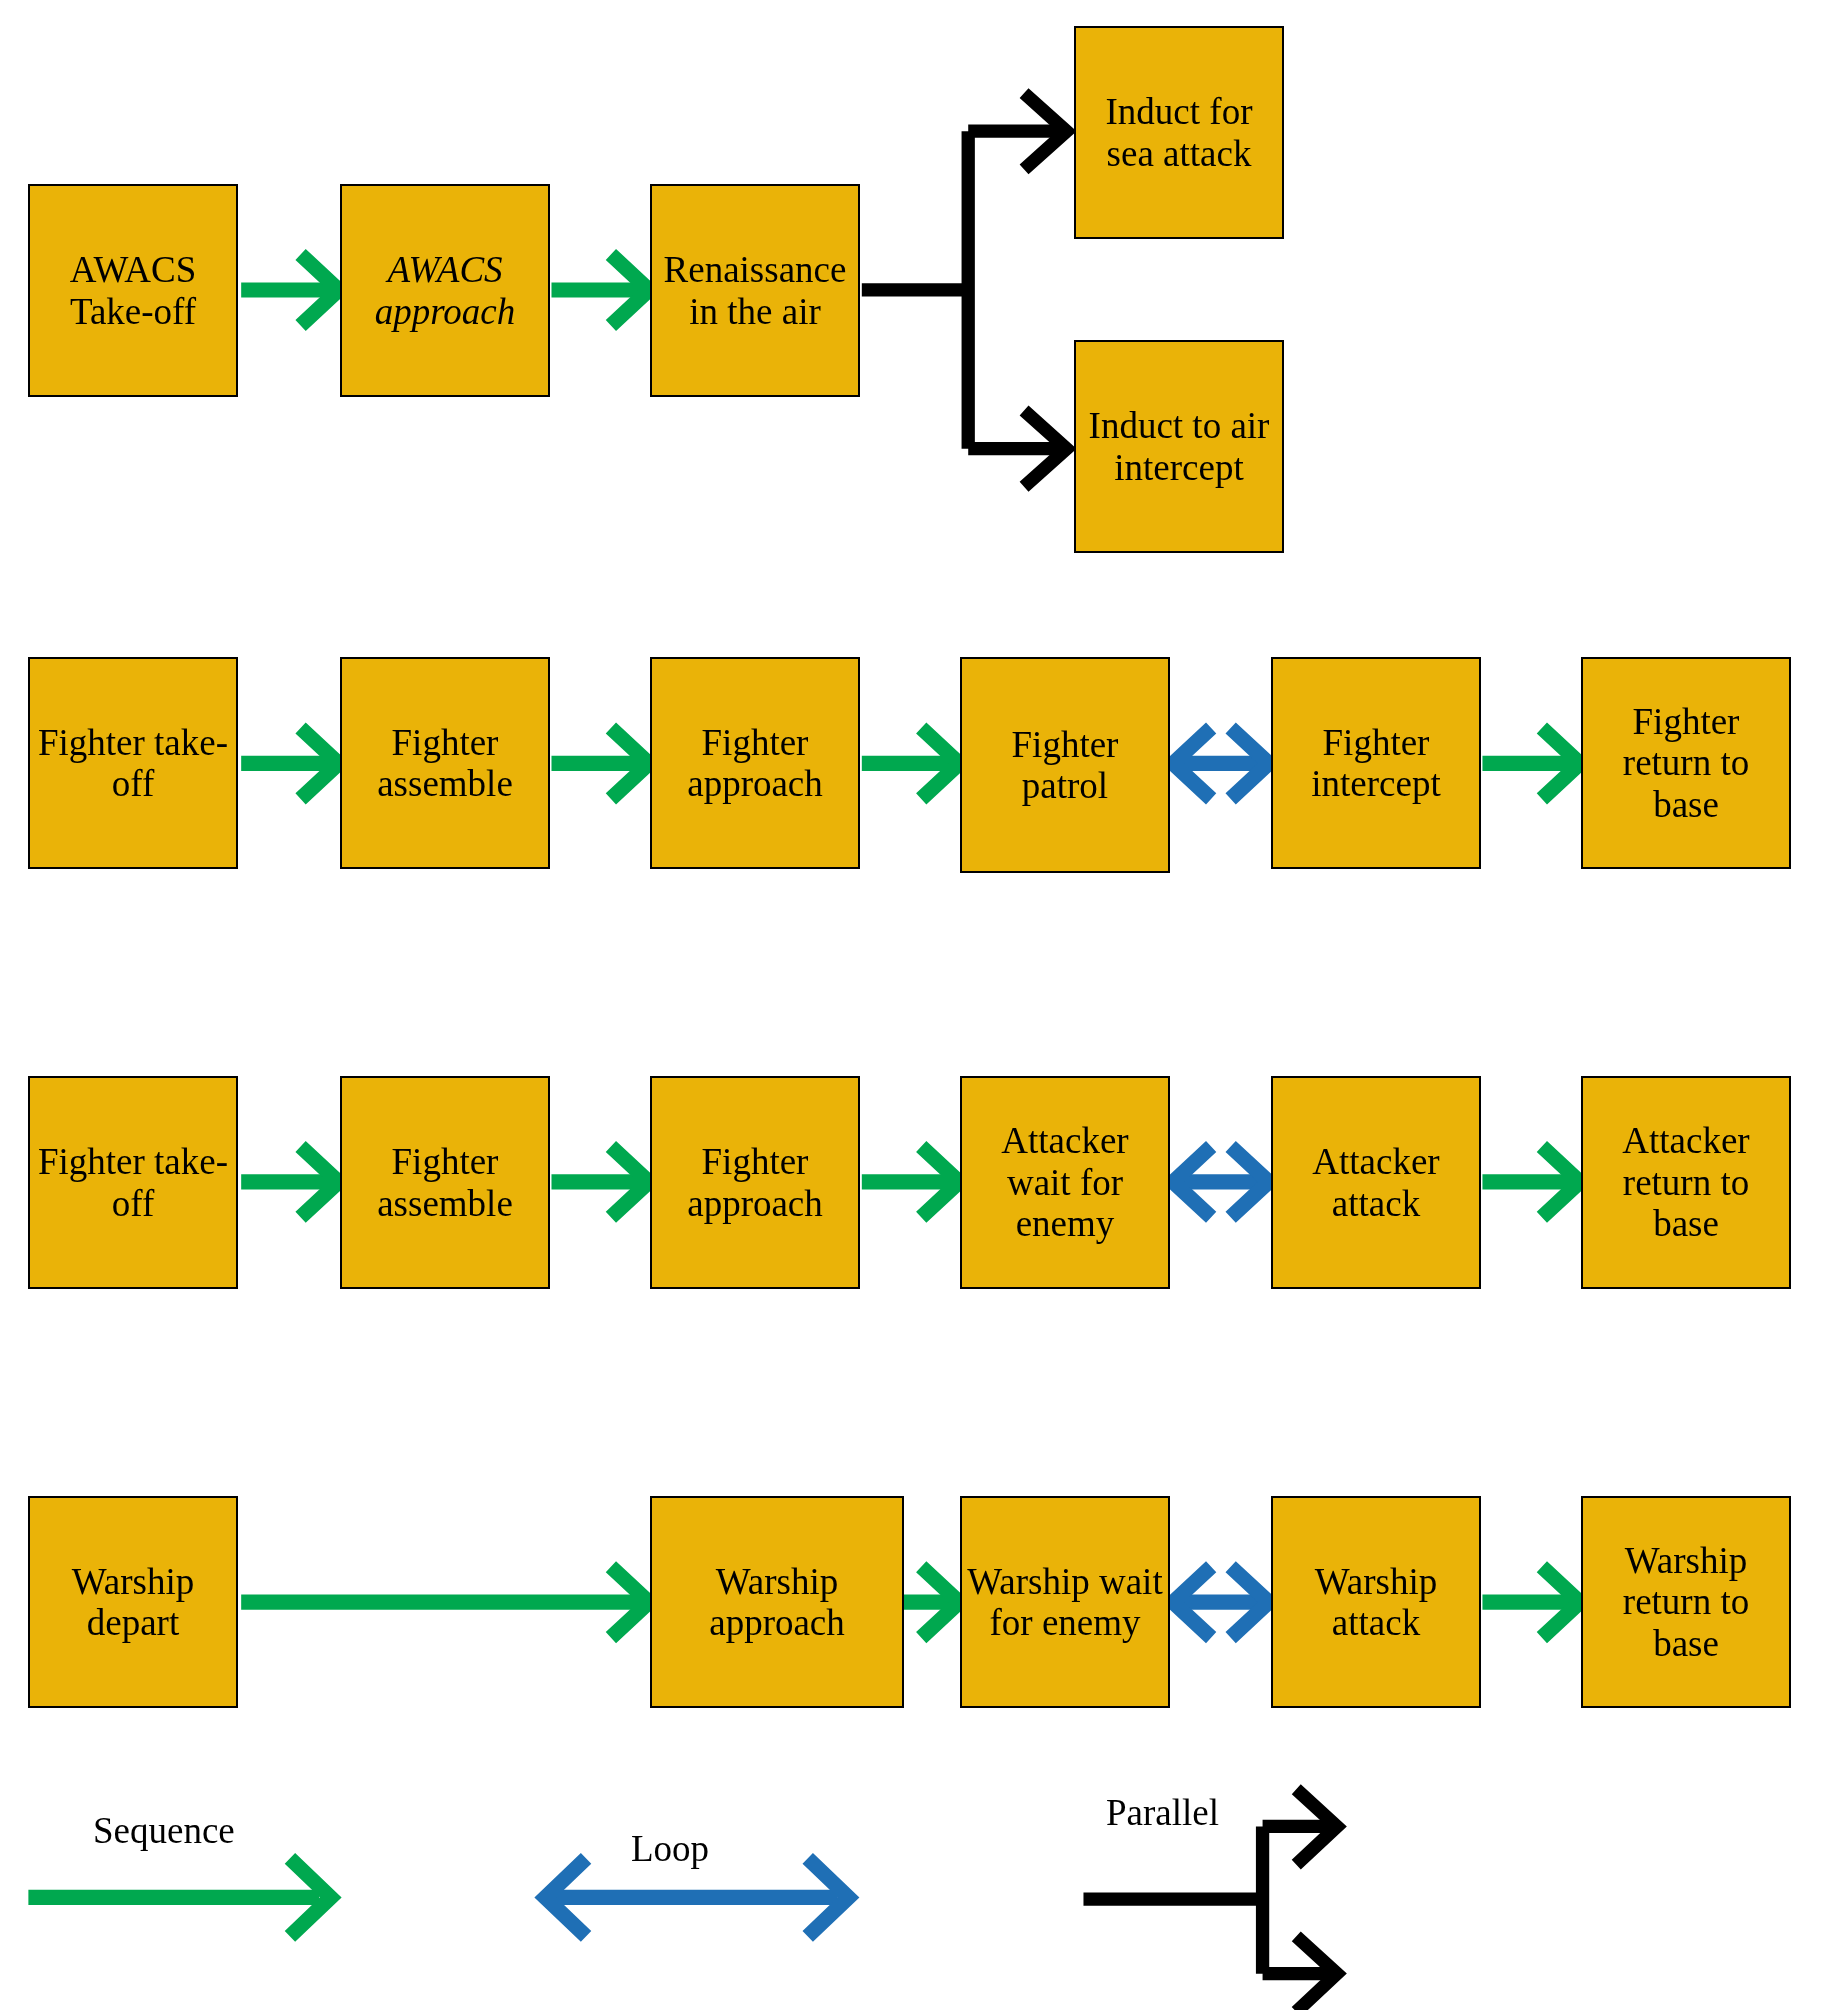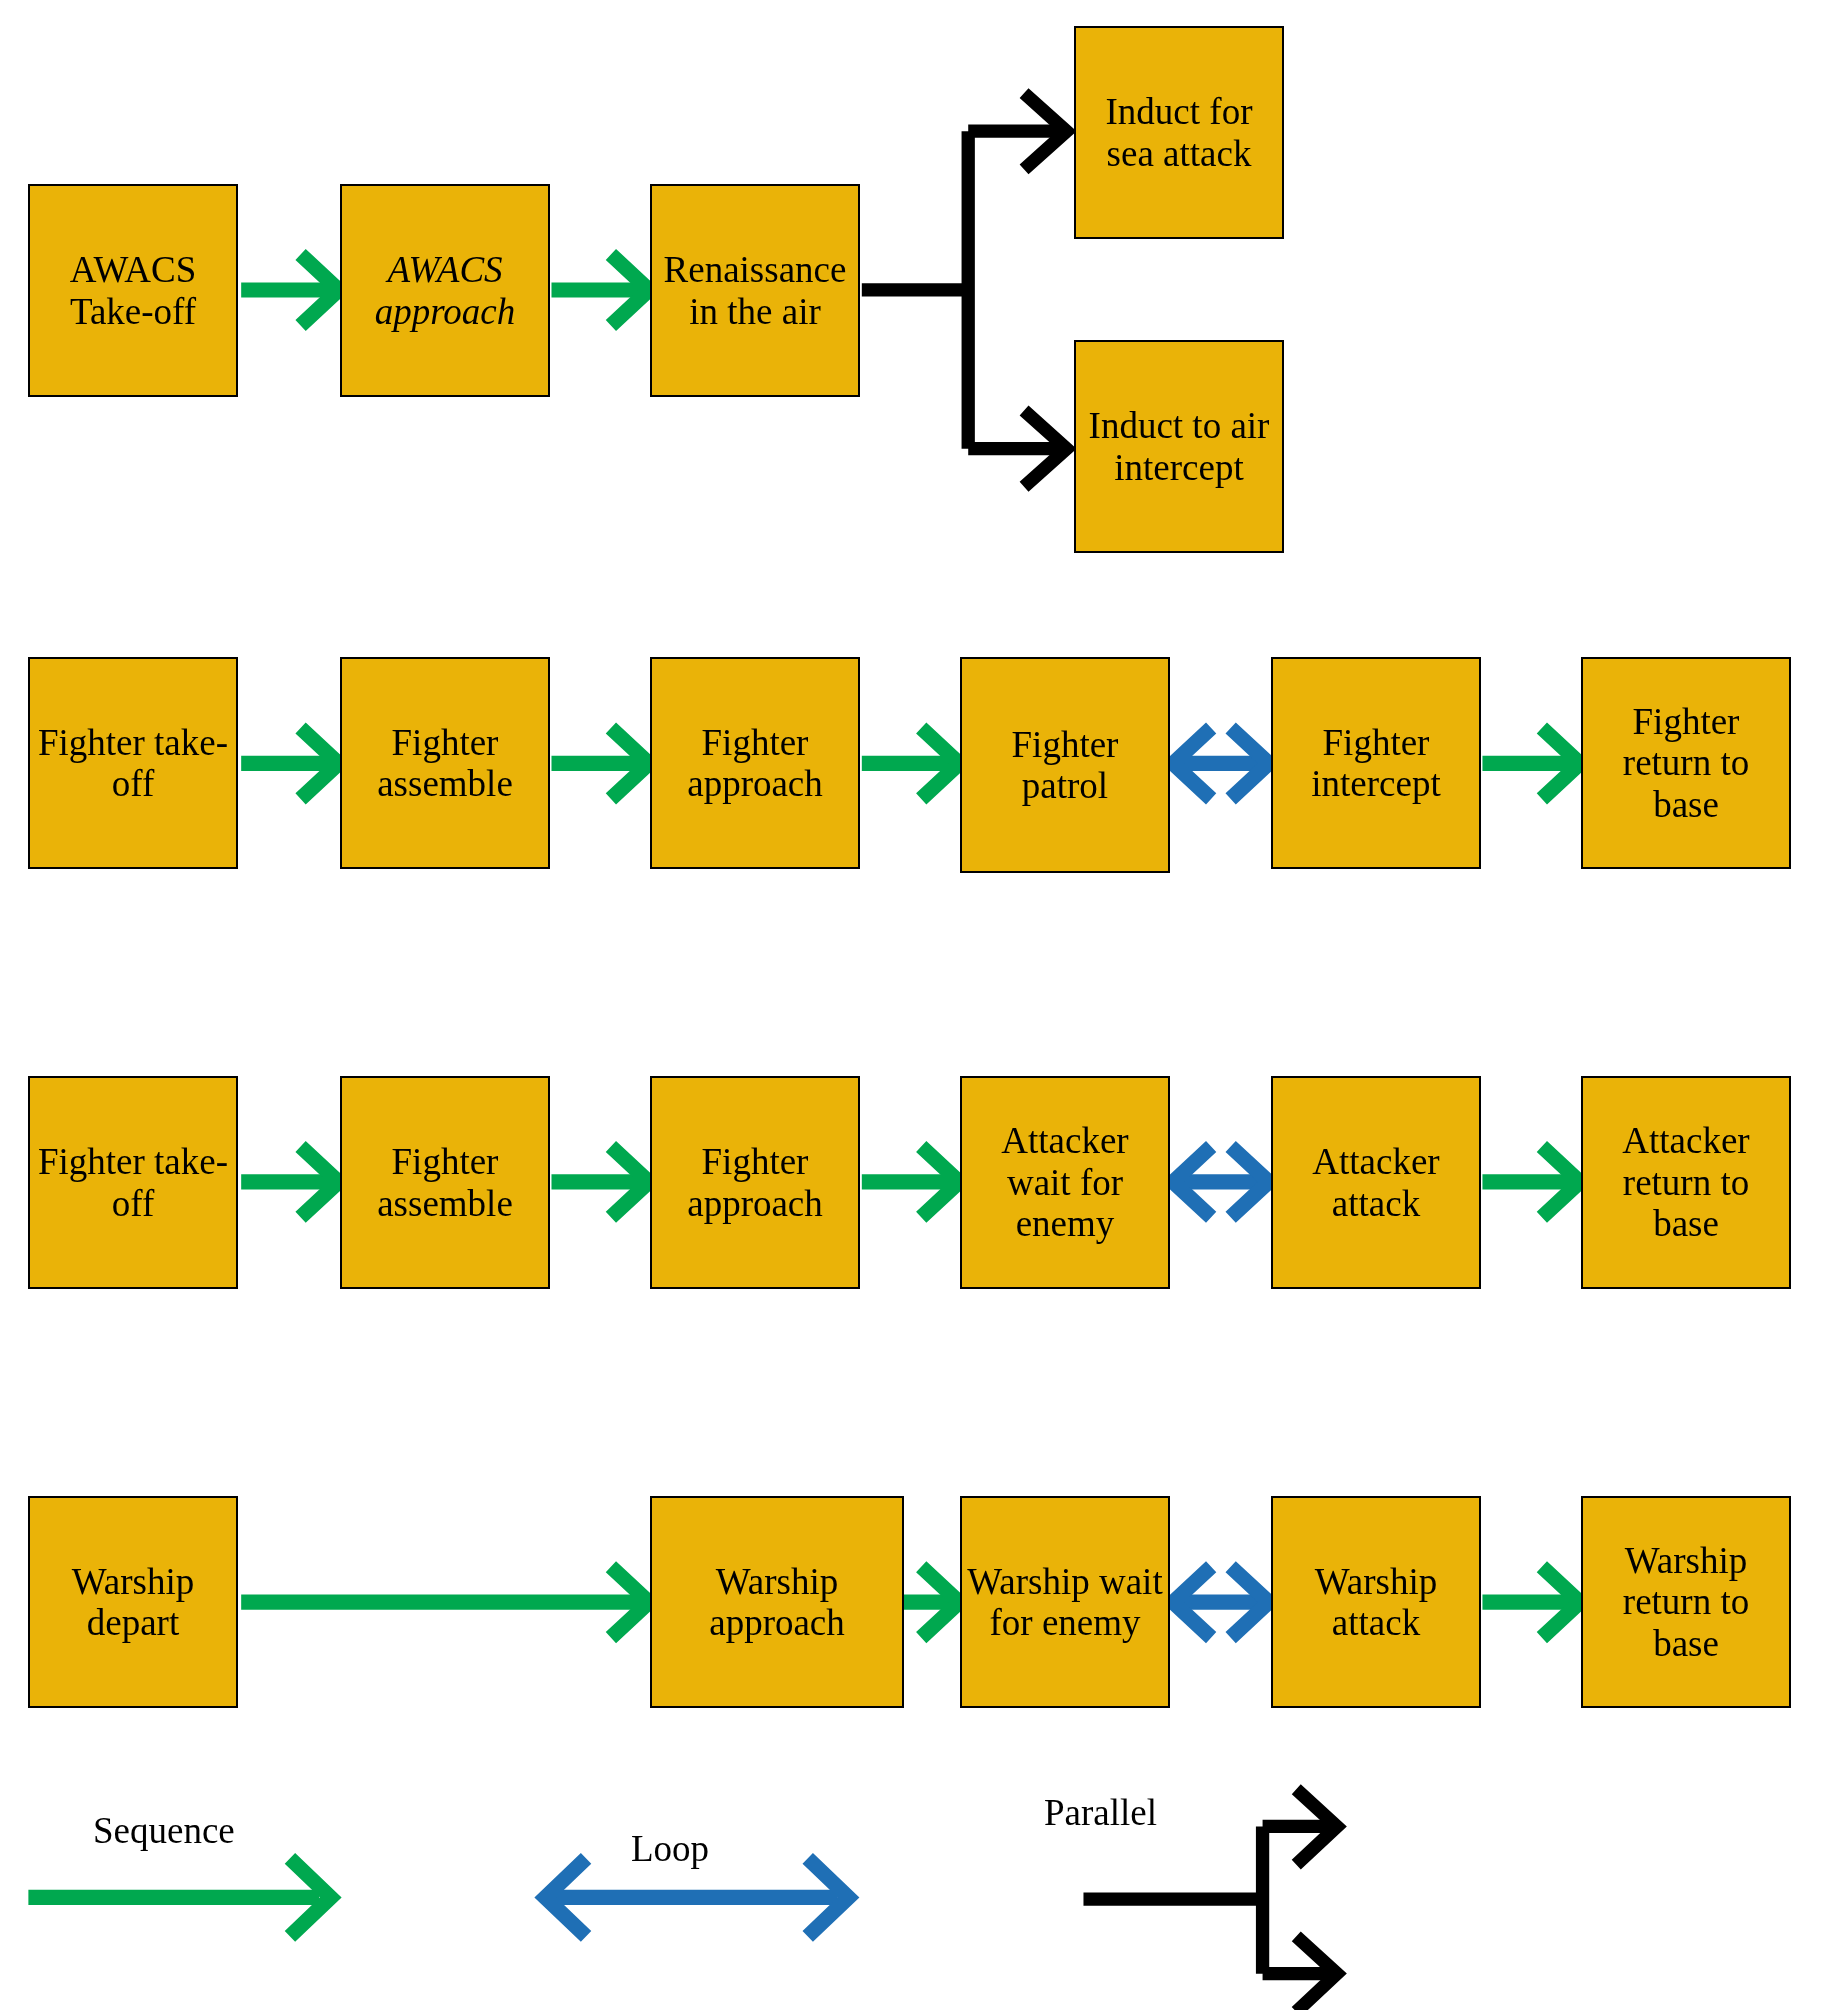--- a/index.html
+++ b/index.html
@@ -225,16 +225,16 @@
   </div>
   <div class="node" style="left:1271px; top:1496px; width:210px; height:212px;">
     <span class="node-label">Warship attack</span>
   </div>
   <div class="node" style="left:1581px; top:1496px; width:210px; height:212px;">
     <span class="node-label">Warship return to base</span>
   </div>
 
   <div class="legend-label" style="left:93px; top:1809px;">Sequence</div>
   <div class="legend-label" style="left:631px; top:1827px;">Loop</div>
-  <div class="legend-label" style="left:1044px; top:1791px;text-align:center;">Parallel</div>
+  <div class="legend-label" style="left:1106px; top:1791px;text-align:center;">Parallel</div>
 
 </div>
 
 
 </body></html>

